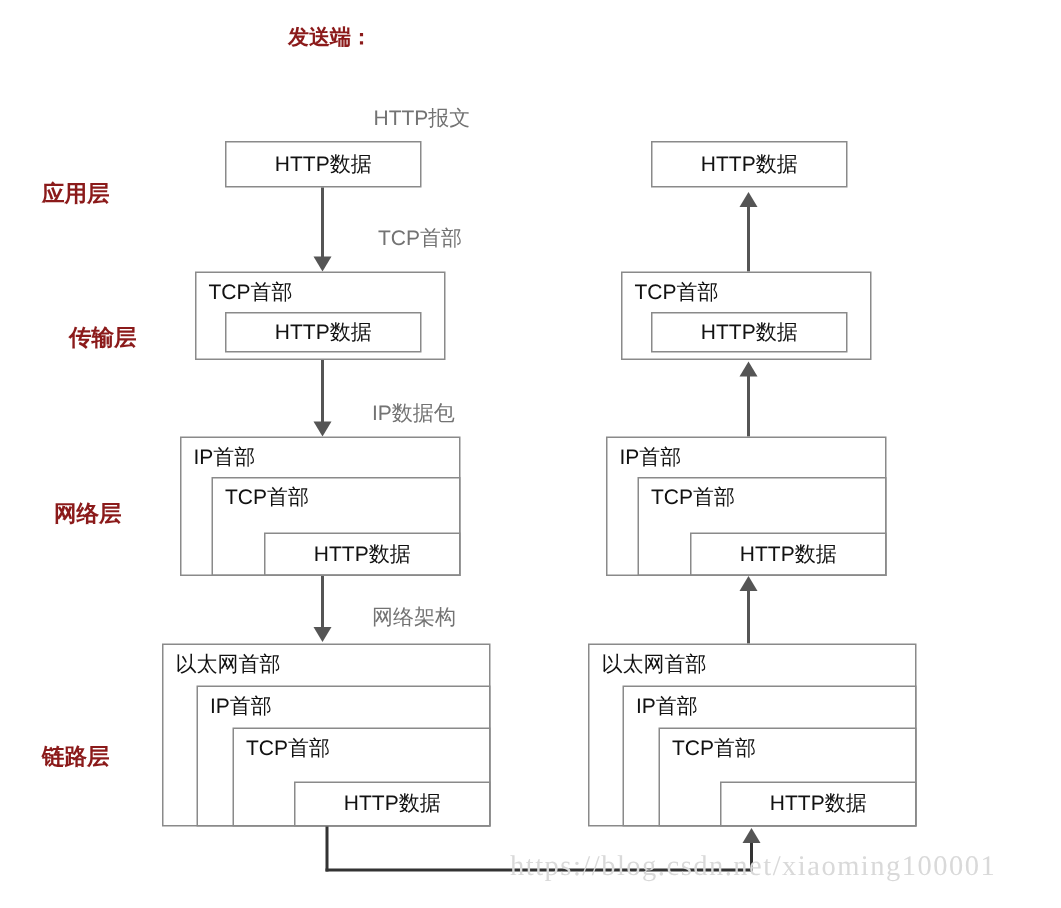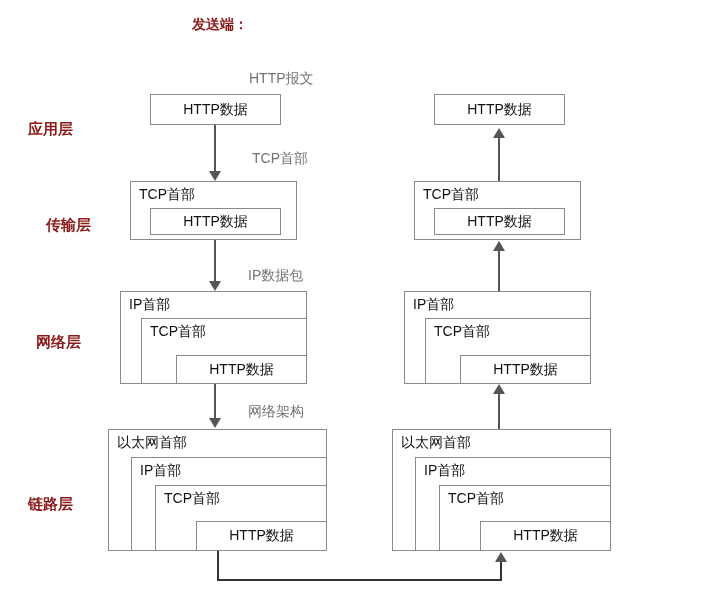--- a/index.html
+++ b/index.html
@@ -210,14 +210,15 @@
   </div>
   <div class="box" style="left:480px; top:521px; width:131px; height:30px;">
     <div class="box-label centered" style="top:5px;">HTTP数据</div>
   </div>
 
   <div class="conn" style="left:217px; top:551px; width:2px; height:30px;"></div>
   <div class="conn" style="left:217px; top:579px; width:285px; height:2px;"></div>
   <div class="conn" style="left:500px; top:562px; width:2px; height:19px;"></div>
   <div class="arrowhead-up" style="left:495px; top:552px;"></div>
 
+  <div class="watermark" style="left:340px; top:567px;">https://blog.csdn.net/xiaoming100001</div>
 
 </div>
 
 </body></html>

